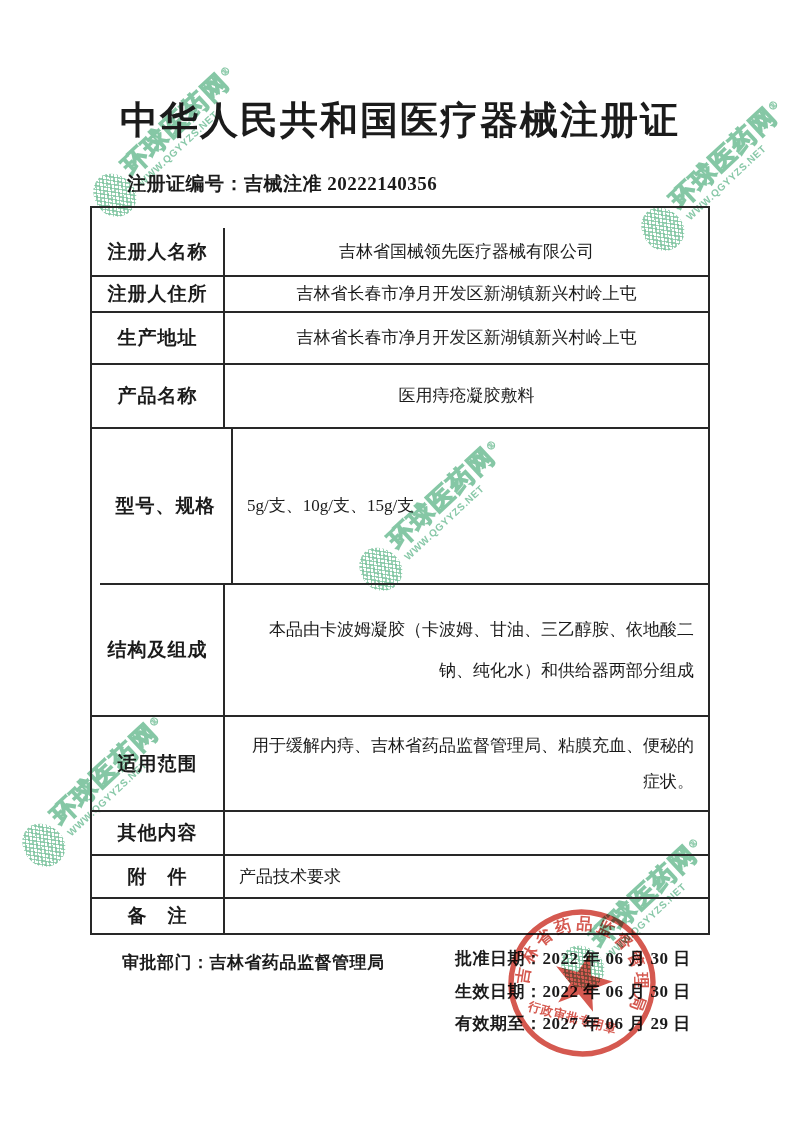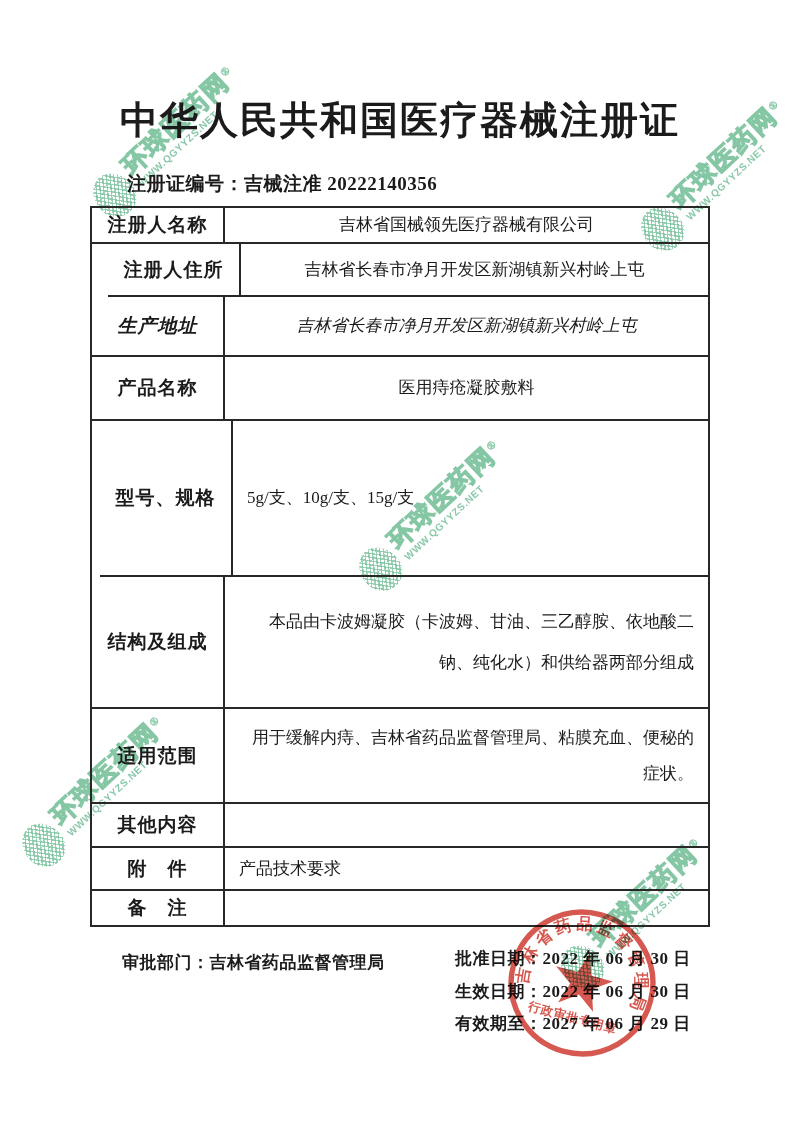--- a/index.html
+++ b/index.html
@@ -85,22 +85,22 @@
     text-align:center;
   }
   .tvalue {
     flex:1; display:flex; align-items:center;
     font-size:17px; padding:12px 14px; line-height:1.6;
   }
   .tvalue.center { justify-content:center; text-align:center; }
   .tvalue.left   { justify-content:flex-start; text-align:right; }
   .tvalue.lh-wide   p { line-height:41px; }
   .tvalue.lh-medium p { line-height:36px; }
-  .h49  { height:36px; }  .h53  { height:53px;margin-left:16px; }
-  .h60  { height:60px;font-style:italic; }  .h64  { height:64px; }
+  .h49  { height:49px;margin-top:20px; }  .h53  { height:36px; }
+  .h60  { height:52px; }  .h64  { height:64px; }
   .h156 { height:156px;margin-left:8px; } .h132 { height:132px; }
   .h95  { height:95px; }  .h43  { height:43px; }
   .h44  { height:44px; }  .h38  { height:34px; }
 
   
   .approval-line {
     position:absolute; left:122px; top:951px;
     font-size:17px; font-weight:bold; letter-spacing:.5px;
     z-index:2;
   }

